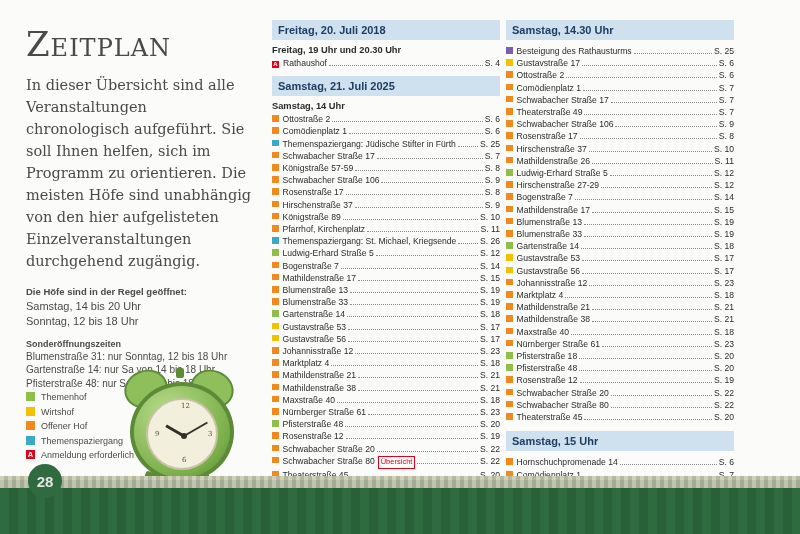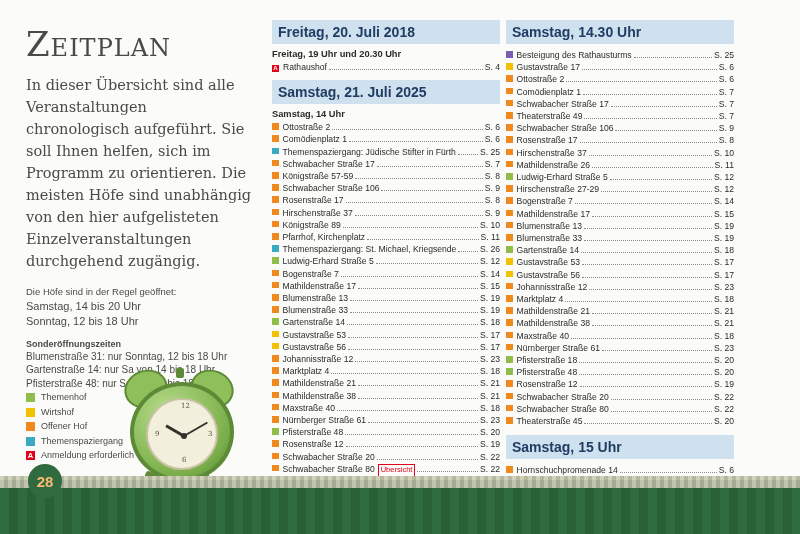--- a/index.html
+++ b/index.html
@@ -20,29 +20,29 @@
     font-size:34px;letter-spacing:1px;color:#4a4a48;
     font-weight:normal;margin:10px 0 10px 8px;
     font-variant:small-caps;
   }
   .intro{
     font-family:"DejaVu Serif", serif;
     font-size:14.5px;line-height:1.52;color:#4a4a48;
     margin-left:8px;width:228px;
   }
   .sub-block{margin-left:8px;margin-top:14px;}
-  .sub-head{font-size:9.5px;font-weight:normal;color:#4a4a48;margin-bottom:2px;}
+  .sub-head{font-size:9.5px;font-weight:bold;color:#4a4a48;margin-bottom:2px;}
   .sub-line{font-size:11px;color:#4a4a48;line-height:1.35;}
   .sub-block2{margin-left:8px;margin-top:10px;}
   .sub-head2{font-size:9px;font-weight:bold;color:#4a4a48;margin-bottom:1px;}
   .sub-line2{font-size:10px;color:#4a4a48;line-height:1.35;}
 
   
   .legend{position:absolute;left:26px;top:392px;}
-  .legend-row{display:flex;align-items:flex-end;margin-bottom:4.5px;}
+  .legend-row{display:flex;align-items:flex-start;margin-bottom:4.5px;}
   .legend-sq{width:9px;height:9px;margin-right:6px;display:inline-block;}
   .legend-txt{font-size:9px;color:#4a4a48;}
   .legend-a{
     width:9px;height:9px;margin-right:6px;display:inline-block;
     background:#e2001a;color:#fff;font-size:7.5px;line-height:9px;
     text-align:center;font-weight:bold;
   }
 
   
   .clock-wrap{position:absolute;left:120px;top:368px;width:130px;height:120px;}
@@ -67,21 +67,21 @@
   .clock-foot.l{left:24px;top:104px;transform:rotate(20deg);}
   .clock-foot.r{left:78px;top:104px;transform:rotate(-20deg);}
   .hammer{position:absolute;left:56px;top:0px;width:8px;height:10px;background:#5d8a36;border-radius:2px;}
 
   
   .col{position:absolute;top:20px;width:228px;}
   .col-mid{left:272px;}
   .col-right{left:506px;}
 
   .day-head{
-    background:#cfe0ee;color:#1f3d63;font-weight:bold;font-size:14px;
+    background:#cfe0ee;color:#1f3d63;font-weight:bold;font-size:11px;
     padding:4px 6px;margin-bottom:5px;
   }
   .sub-day{font-weight:bold;font-size:9.3px;color:#2b2b2b;margin:5px 0 2px 0;}
   .entry{
     display:flex;align-items:baseline;font-size:8.6px;color:#2b2b2b;
     line-height:1.42;white-space:nowrap;
   }
   .bullet{width:6.5px;height:6.5px;margin-right:4px;flex:0 0 auto;position:relative;top:-0.5px;}
   .amark{
     width:7px;height:7px;margin-right:4px;flex:0 0 auto;background:#e2001a;color:#fff;
@@ -104,21 +104,21 @@
     position:absolute;left:0;top:0;width:800px;height:12px;
     background:repeating-linear-gradient(90deg,#d8d4c2 0 4px,#b9b5a2 4px 8px);
     opacity:.85;
   }
   .bottom-texture{
     position:absolute;left:0;top:12px;width:800px;height:46px;
     background:repeating-linear-gradient(90deg,#2f6b3e 0 9px,#2a6038 9px 18px);
   }
   .pagenum{
     position:absolute;left:28px;top:-12px;width:34px;height:34px;border-radius:50%;
-    background:#2f6b3e;color:#fdba74;font-size:15px;font-weight:bold;
+    background:#2f6b3e;color:#e5e5e5;font-size:15px;font-weight:bold;
     display:flex;align-items:center;justify-content:center;text-align:right;
   }
   .topline{position:absolute;left:0;top:0;width:800px;height:4px;background:#9fc08a;}
 </style>
 </head>
 <body>
 
 <div class="page">
 
   <div class="left">

